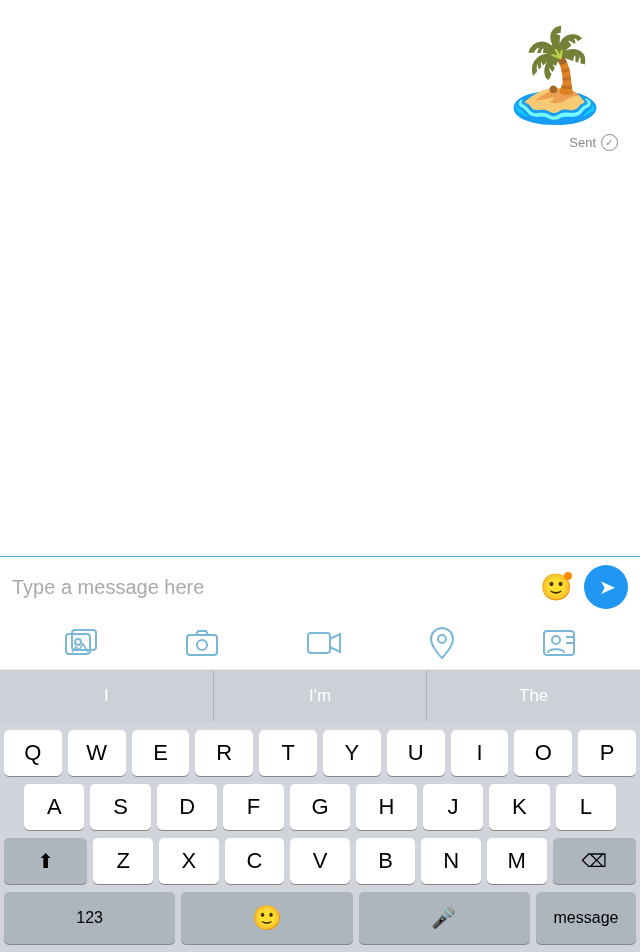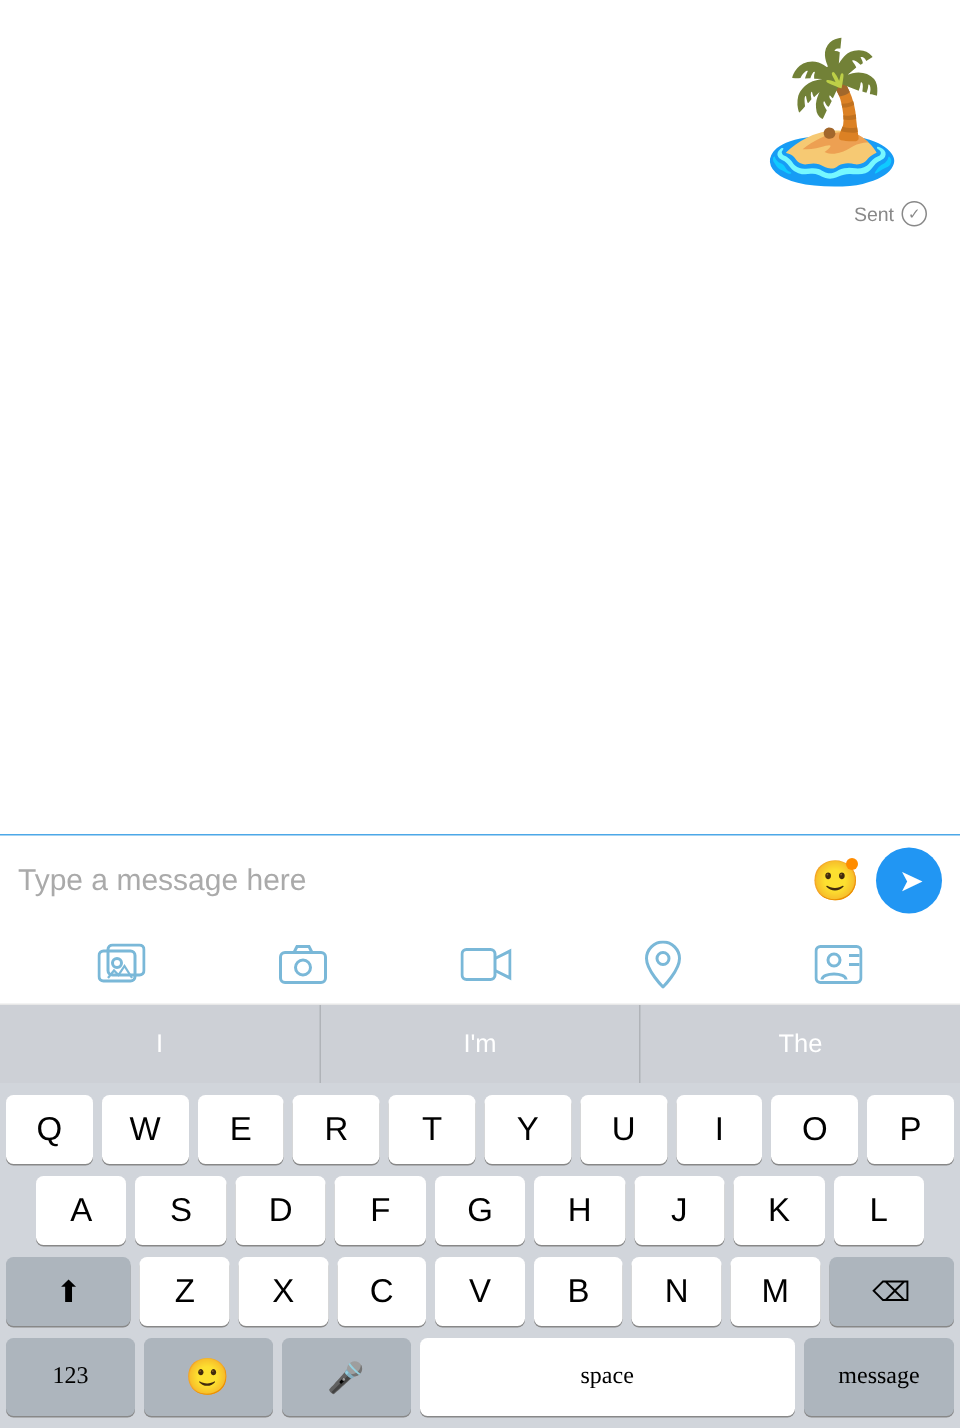--- a/index.html
+++ b/index.html
@@ -225,21 +225,20 @@
 
     .bottom-row {
       display: flex;
       justify-content: center;
       gap: 6px;
       padding-bottom: 4px;
     }
 
     .bottom-row .key {
       height: 52px;
-      font-family: Liberation Serif, serif;
     }
     .key-space { flex: 3; }
     .key-return { flex: 1; max-width: 100px; }
   </style>
 </head>
 <body>
 
 <div class="message-area">
   <div class="emoji-bubble">
     🏝️
@@ -342,16 +341,15 @@
     <button class="key">B</button>
     <button class="key">N</button>
     <button class="key">M</button>
     <button class="key key-dark key-delete" style="flex:1.4; font-size:18px;">⌫</button>
   </div>
 
   <div class="key-row bottom-row">
     <button class="key key-dark key-wide" style="flex:1.2;">123</button>
     <button class="key key-dark" style="flex:1.2; font-size:24px;">🙂</button>
     <button class="key key-dark" style="flex:1.2; font-size:20px;">🎤</button>
-    <button class="key key-space key-wide" style="flex:3.5;">space</button>
     <button class="key key-dark key-wide key-return" style="flex:1.8;">message</button>
   </div>
 </div>
 
 </body></html>

